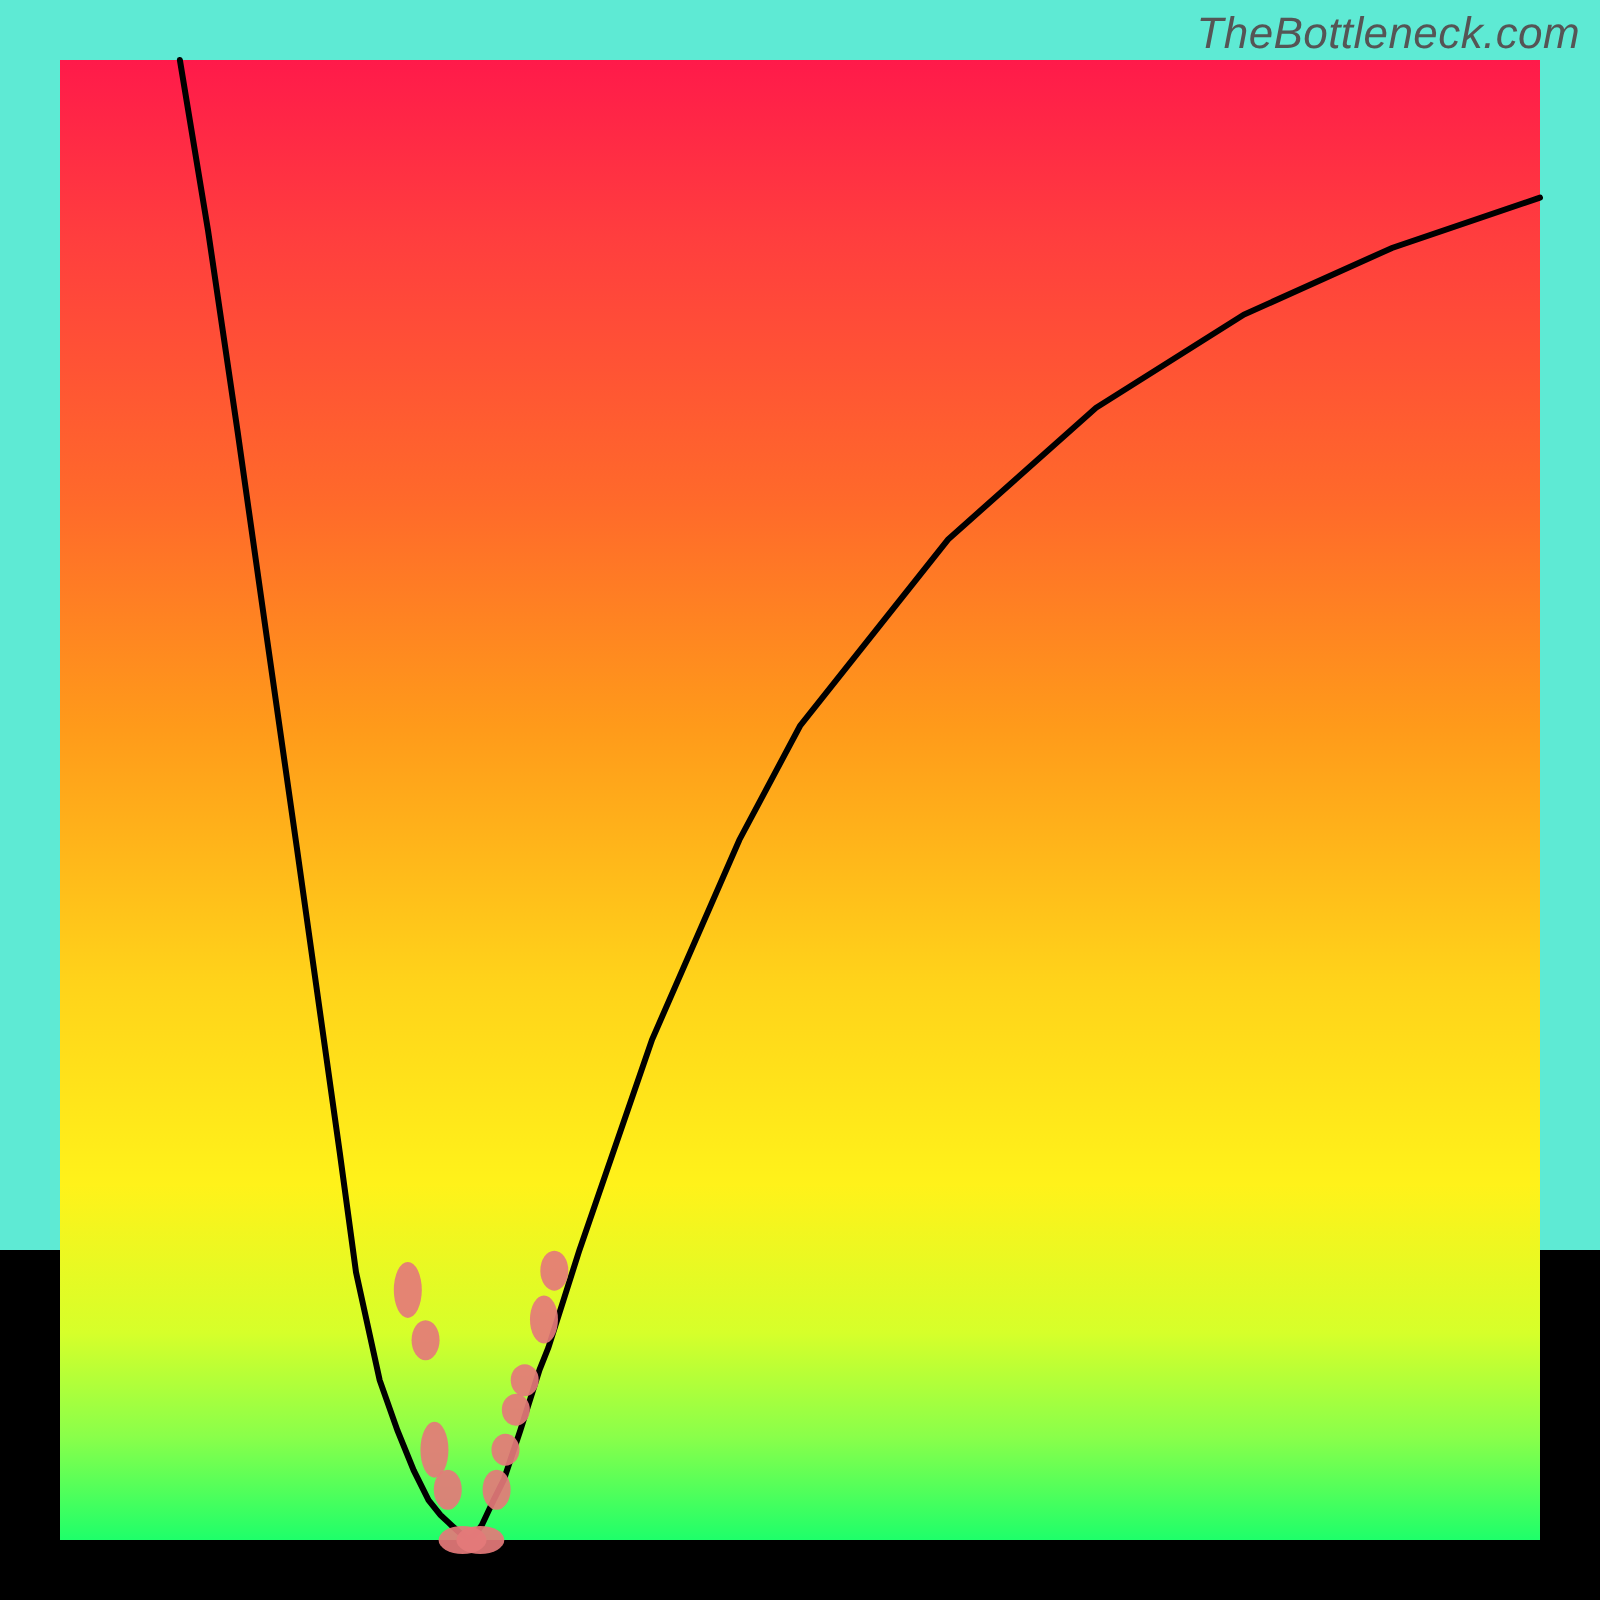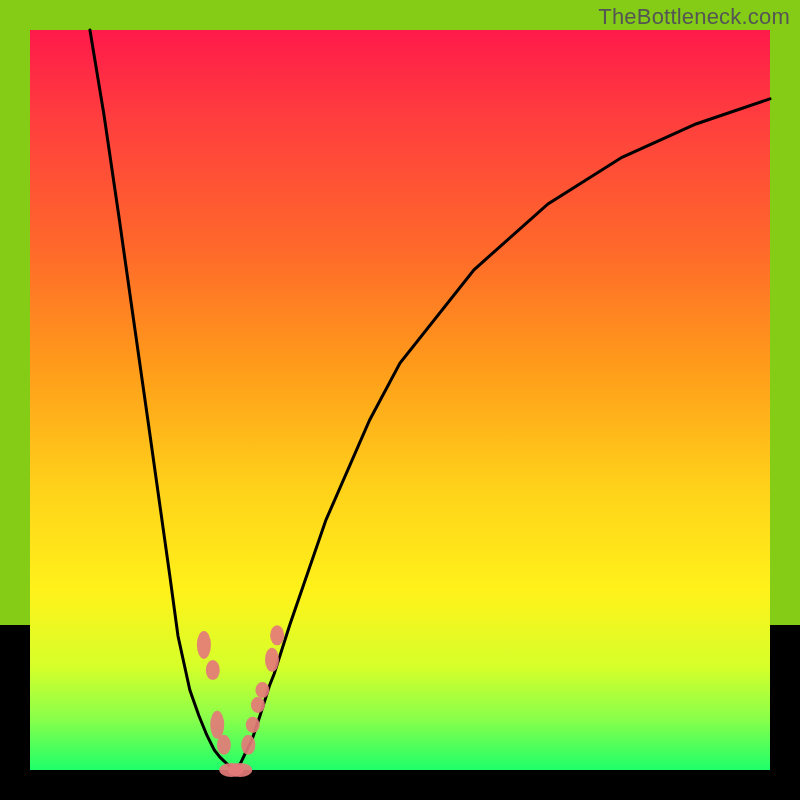--- a/index.html
+++ b/index.html
@@ -8,21 +8,22 @@
     width: 800px;
     height: 800px;
     overflow: hidden;
     background: #000;
     font-family: Arial, Helvetica, sans-serif;
   }
   .frame {
     position: relative;
     width: 800px;
     height: 625px;
-    background: #84cc16;
+    background: #5eead4;
+    font-style: italic;
   }
   .plot-area {
     position: absolute;
     left: 30px;
     top: 30px;
     width: 740px;
     height: 740px;
     background: linear-gradient(
       to bottom,
       #ff1a4a 0%,

